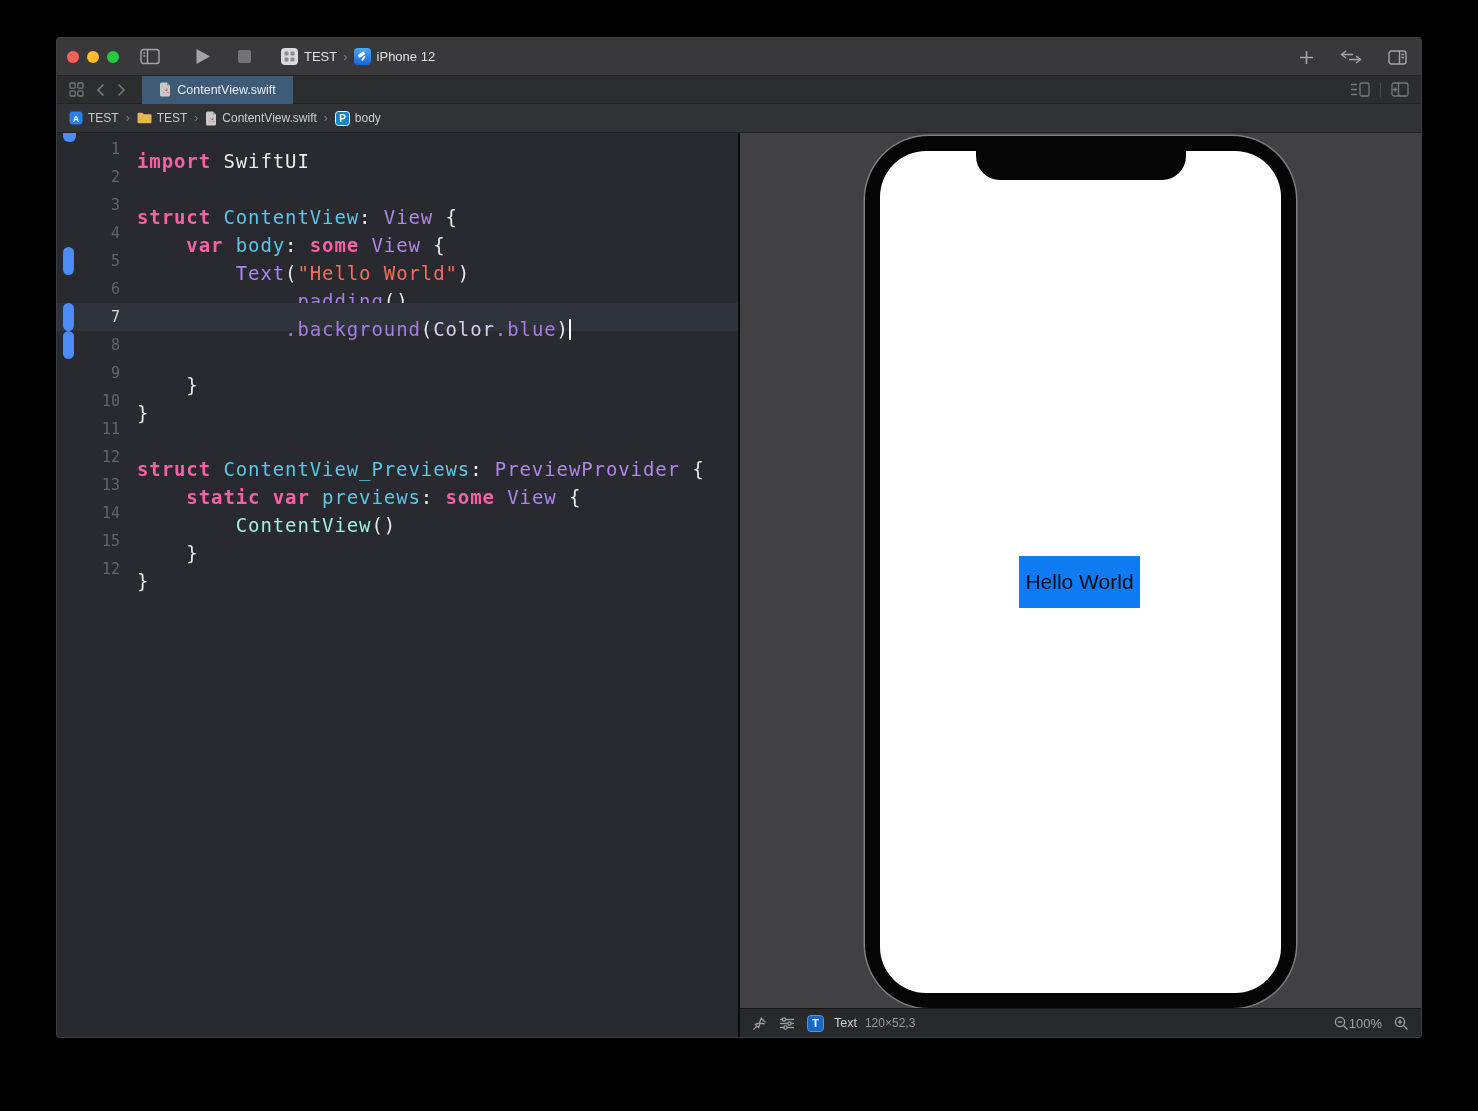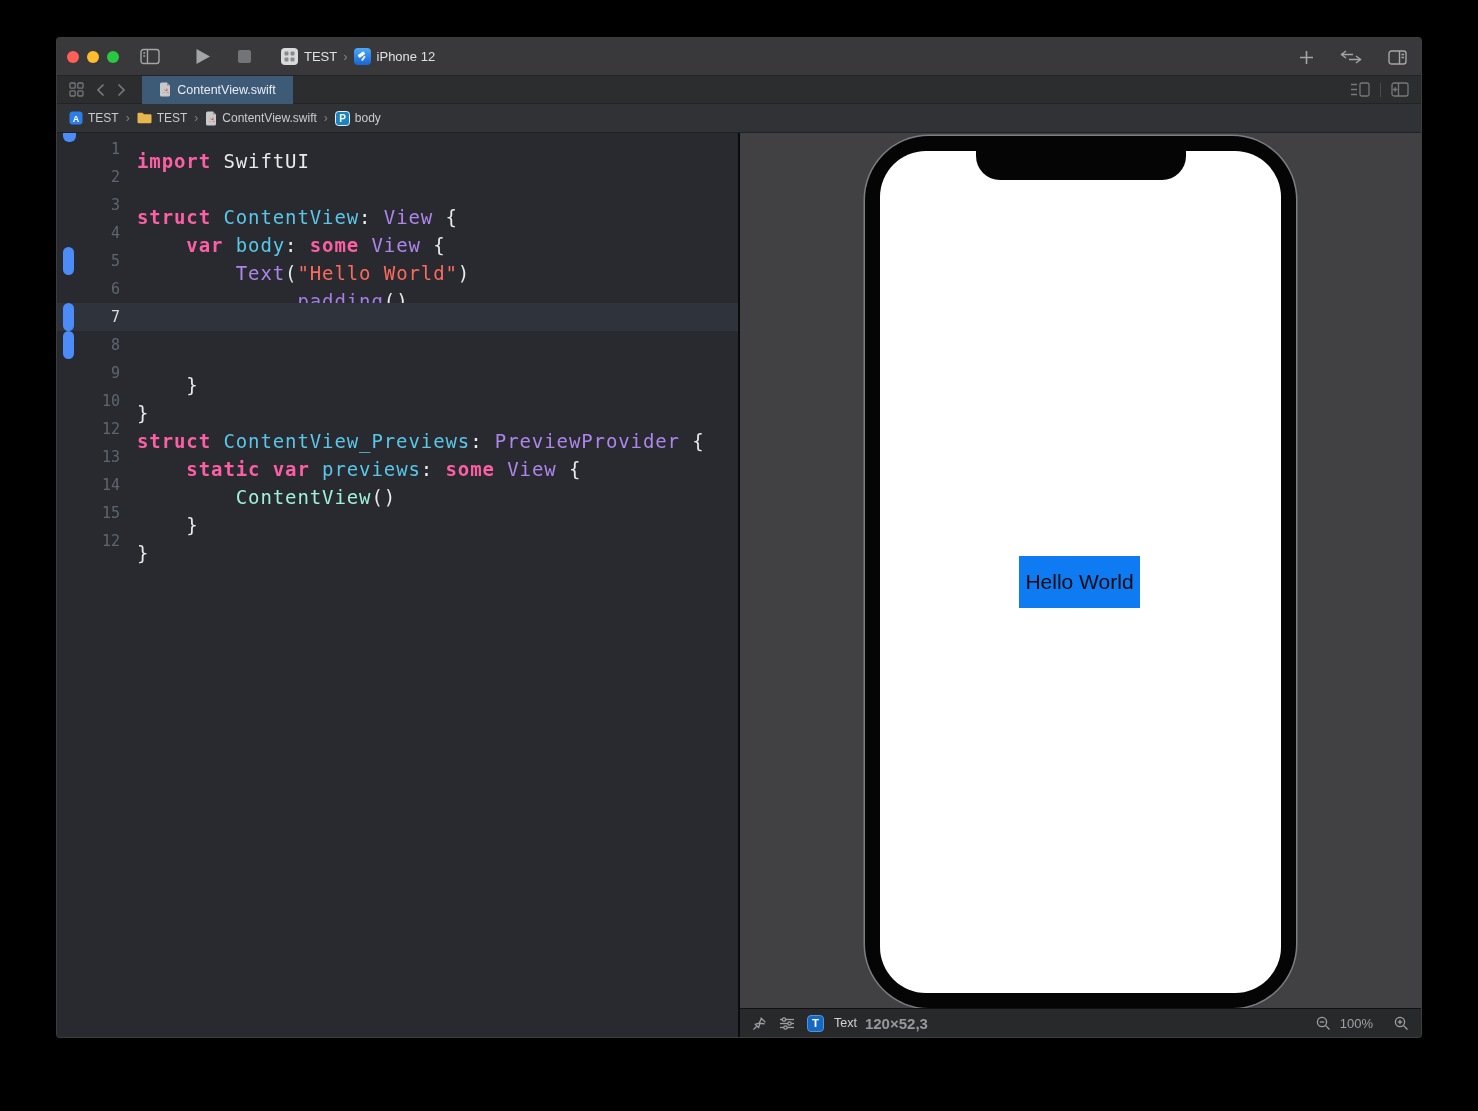--- a/index.html
+++ b/index.html
@@ -96,22 +96,22 @@
            background:var(--swiftui_blue); display:flex; align-items:center;
            justify-content:center; color:#0b0b0c; font-size:21px; }
 
   .previewbar { height:29px; flex:none; background:#28292B; border-top:1px solid #111214;
                 display:flex; align-items:center; padding:0 12px; gap:12px;
                 color:#9EA0A2; position:relative; }
   .t-badge { width:17px; height:17px; border-radius:4px; background:#1568C4;
              border:1px solid #5393DE; color:#fff; font-size:11.5px; font-weight:bold;
              display:flex; align-items:center; justify-content:center; }
   .sel-type { color:#D2D3D5; font-size:12.5px; }
-  .sel-size { color:#97989B; font-size:15px;font-weight:bold; }
-  .pb-right { position:absolute; right:12px; display:flex; align-items:center; gap:9px; }
+  .sel-size { color:#97989B; font-size:12px; }
+  .pb-right { position:absolute; right:12px; display:flex; align-items:center; }
   .zoom-level { color:#A0A1A3; font-size:13px; }
 
   svg { display:block; }
 </style>
 </head>
 <body>
 
 <div class="window">
 
   <div class="toolbar">
@@ -295,33 +295,38 @@
             <span class="ln">5</span>
             <span class="code"><span class="tok-pl">        </span><span class="tok-type">Text</span><span class="tok-pl">(</span><span class="tok-str">"Hello World"</span><span class="tok-pl">)</span></span>
           </div>
           <div class="cl">
             <span class="ln">6</span>
             <span class="code"><span class="tok-pl">            </span><span class="tok-fn">.padding</span><span class="tok-pl">()</span></span>
           </div>
           <div class="cl current">
             <div class="cbar"></div>
             <span class="ln">7</span>
+            <span class="code"><span class="tok-pl">            </span><span class="tok-fn">.background</span><span class="tok-pl">(</span><span class="tok-colortype">Color</span><span class="tok-fn">.blue</span><span class="tok-pl">)</span><span class="caret"></span></span>
           </div>
           <div class="cl">
             <div class="cbar"></div>
             <span class="ln">8</span>
             <span class="code"></span>
           </div>
           <div class="cl">
             <span class="ln">9</span>
             <span class="code"><span class="tok-pl">    }</span></span>
           </div>
           <div class="cl">
             <span class="ln">10</span>
             <span class="code"><span class="tok-pl">}</span></span>
+          </div>
+          <div class="cl">
+            <span class="ln">11</span>
+            <span class="code"></span>
           </div>
           <div class="cl">
             <span class="ln">12</span>
             <span class="code"><span class="tok-kw">struct </span><span class="tok-decl">ContentView_Previews</span><span class="tok-pl">: </span><span class="tok-type">PreviewProvider</span><span class="tok-pl"> {</span></span>
           </div>
           <div class="cl">
             <span class="ln">13</span>
             <span class="code"><span class="tok-pl">    </span><span class="tok-kw">static var </span><span class="tok-decl">previews</span><span class="tok-pl">: </span><span class="tok-kw">some </span><span class="tok-type">View</span><span class="tok-pl"> {</span></span>
           </div>
           <div class="cl">

